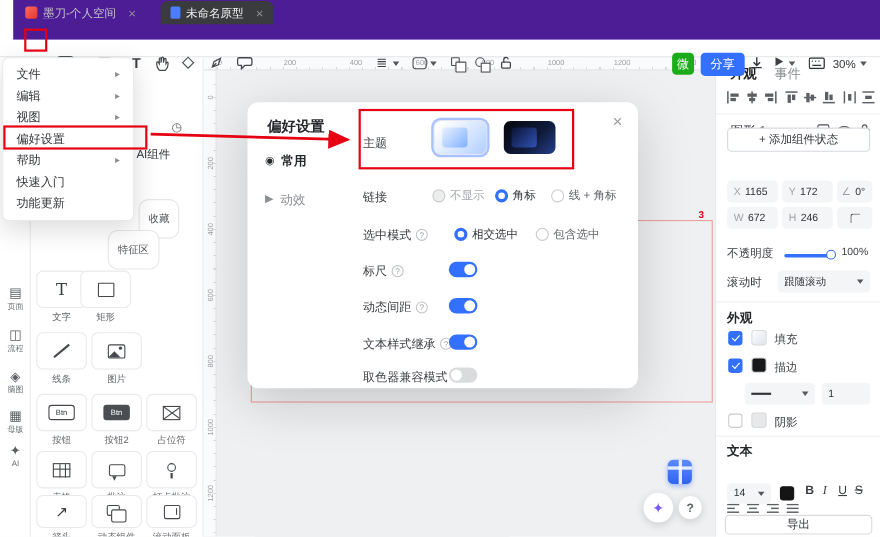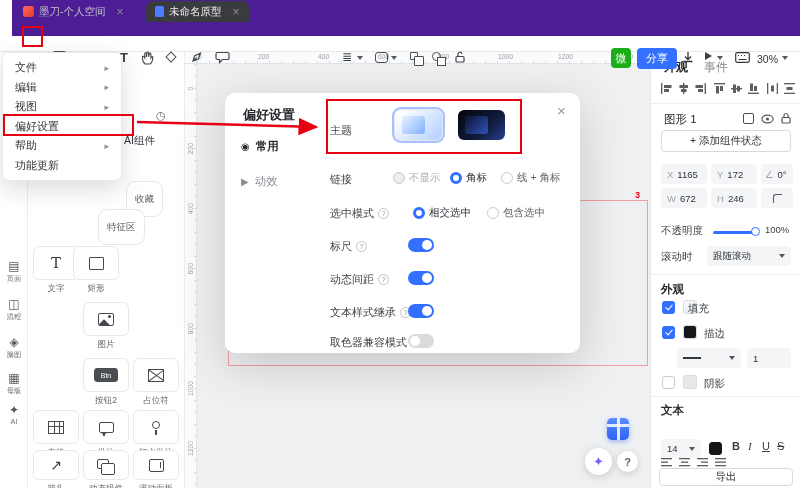--- a/index.html
+++ b/index.html
@@ -273,27 +273,39 @@
         </div>
         <div class="tlab">文字</div>
       </div>
     <div class="tile" style="left:45px;top:194px">
         <div class="tbox">
           <span class="ci-rect"></span>
         </div>
         <div class="tlab">矩形</div>
       </div>
 
+    <div class="tile" style="left:5px;top:250px">
+        <div class="tbox">
+          <span class="ci-line"></span>
+        </div>
+        <div class="tlab">线条</div>
+      </div>
     <div class="tile" style="left:55px;top:250px">
         <div class="tbox">
           <span class="ci-img"></span>
         </div>
         <div class="tlab">图片</div>
       </div>
 
+    <div class="tile" style="left:5px;top:306px">
+        <div class="tbox">
+          <span class="ci-btn">Btn</span>
+        </div>
+        <div class="tlab">按钮</div>
+      </div>
     <div class="tile" style="left:55px;top:306px">
         <div class="tbox">
           <span class="ci-btn ci-btn2">Btn</span>
         </div>
         <div class="tlab">按钮2</div>
       </div>
     <div class="tile" style="left:105px;top:306px">
         <div class="tbox">
           <span class="ci-ph"></span>
         </div>
@@ -384,20 +396,23 @@
         <span class="sub">▸</span>
       </div>
     <div class="mi">
         <span>偏好设置</span>
       </div>
     <div class="mi">
         <span>帮助</span>
         <span class="sub">▸</span>
       </div>
     <div class="mi">
+        <span>快速入门</span>
+      </div>
+    <div class="mi">
         <span>功能更新</span>
       </div>
   </div>
 
   <div id="modal">
     <div class="mtitle">偏好设置</div>
     <div class="mclose">×</div>
 
     <div class="mnav on" style="left:16px;top:46px">
       <span class="nic">◉</span>
@@ -534,21 +549,21 @@
           <circle cx="6.5" cy="5" r="1.6" fill="#55585c"></circle>
         </svg>
       </span>
     <span class="ali" style="left:130px;top:60px">
         <svg class="icon" width="10" height="12">
           <rect x="1" y="5.5" width="8" height="5.5" rx="1" fill="none" stroke="#55585c" stroke-width="1.2"></rect>
           <path d="M3 5.5 V3.5 a2 2 0 0 1 4 0 V5.5" fill="none" stroke="#55585c" stroke-width="1.2"></path>
         </svg>
       </span>
 
-    <div class="addstate" style="left:10px;top:78px;width:130px;height:22px">+ 添加组件状态</div>
+    <div class="addstate" style="left:10px;top:64px;width:130px;height:22px">+ 添加组件状态</div>
 
     <div class="fld" style="left:10px;top:112px;width:46px">
         <span class="fl">X</span>
         <span>1165</span>
       </div>
     <div class="fld" style="left:60px;top:112px;width:46px">
         <span class="fl">Y</span>
         <span>172</span>
       </div>
     <div class="fld" style="left:110px;top:112px;width:32px;padding:0 4px">
@@ -577,21 +592,21 @@
     <div class="dd" style="left:56px;top:194px;width:84px">
         <span>跟随滚动</span>
         <span class="crt"></span>
       </div>
 
     <div class="hr" style="top:222px"></div>
     <span class="shdr" style="left:10px;top:230px">外观</span>
 
     <span class="ck" style="left:11px;top:249px"></span>
     <span class="sw fill" style="left:32px;top:248px"></span>
-    <span class="ilabel" style="left:37px;top:250px">填充</span>
+    <span class="ilabel" style="left:53px;top:250px">填充</span>
 
     <span class="ck" style="left:11px;top:274px"></span>
     <span class="sw stroke" style="left:32px;top:273px"></span>
     <span class="ilabel" style="left:53px;top:275px">描边</span>
 
     <div class="dd" style="left:26px;top:296px;width:64px">
         <span class="linesw"></span>
         <span class="crt"></span>
       </div>
     <div class="fld" style="left:96px;top:296px;width:44px">

